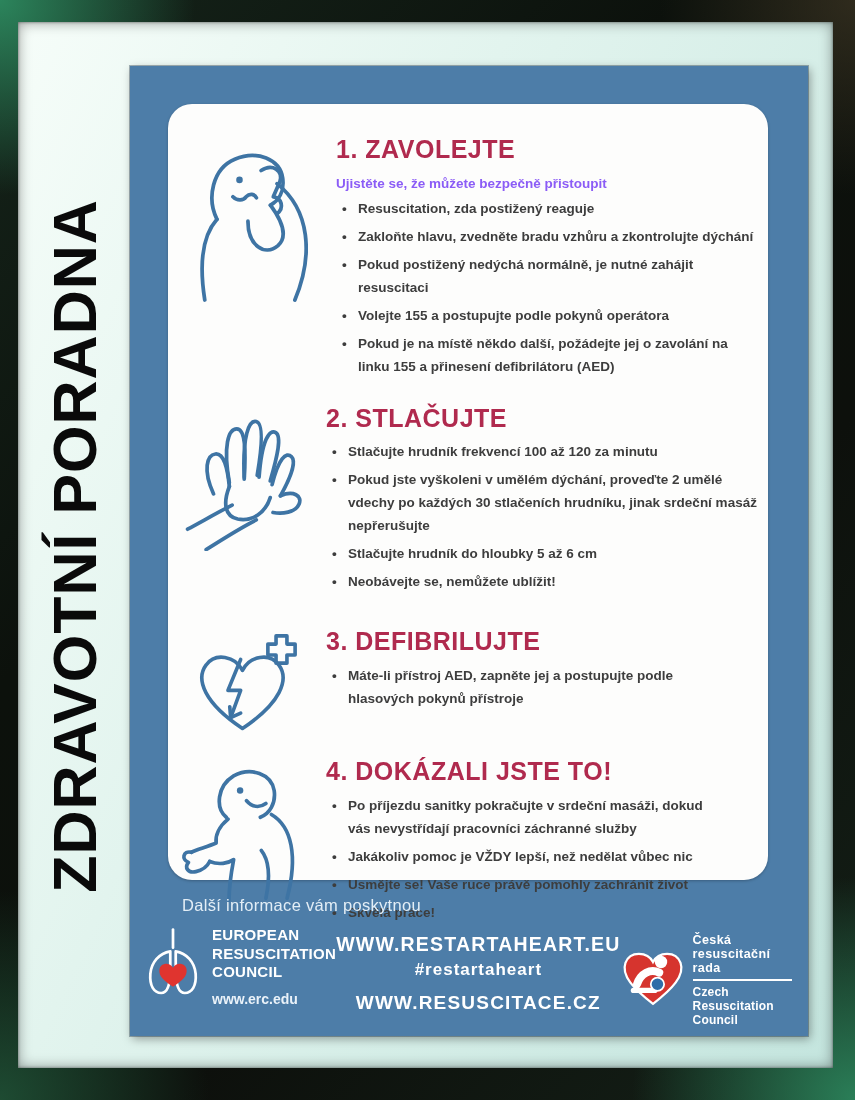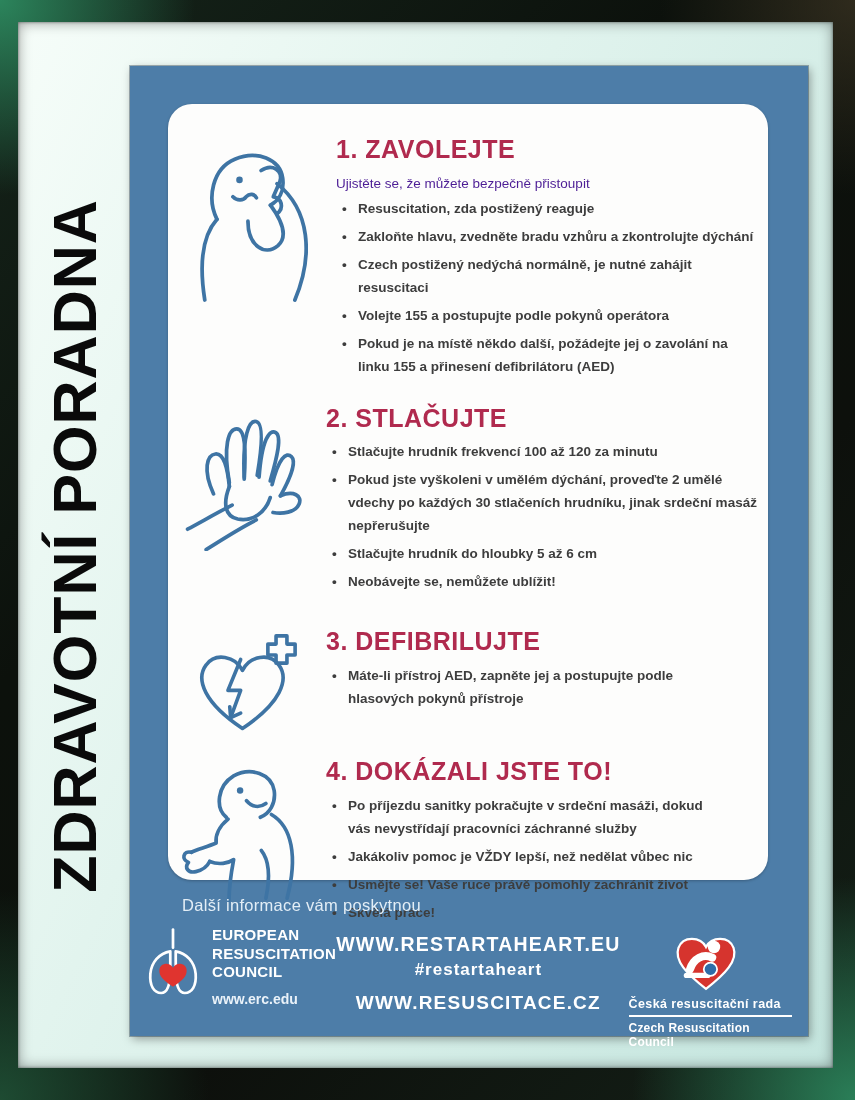--- a/index.html
+++ b/index.html
@@ -48,21 +48,21 @@
   .sec2{margin-top:22px;}
   .sec3{margin-top:30px;}
   .sec4{margin-top:12px;}
   .icon-col{width:158px;flex:0 0 158px;display:flex;justify-content:center;padding-top:4px;}
   .text-col{width:432px;padding-right:10px;}
   .sec-title{
     font-size:25px;font-weight:700;letter-spacing:.5px;color:#b02a4e;
     margin:0 0 8px 0;line-height:1.1;
   }
   .sec-intro{
-    font-size:13.5px;font-weight:400;color:#4c1d95;line-height:23px;margin:0 0 2px 0;
+    font-size:13.5px;font-weight:700;color:#8b5cf6;line-height:23px;margin:0 0 2px 0;
   }
   ul.bullets{list-style:none;margin:2px 0 0 0;padding:0;}
   ul.bullets li{
     position:relative;padding-left:22px;margin-bottom:5px;
     font-size:13.5px;font-weight:700;color:#3d3d3d;line-height:23px;
   }
   ul.bullets li::before{
     content:"•";position:absolute;left:6px;top:0;color:#3d3d3d;
   }
   .icon svg{display:block;}
@@ -79,21 +79,21 @@
     padding:0 16px 0 14px;
   }
   .erc{display:flex;align-items:flex-end;}
   .erc-text{margin-left:10px;color:#ffffff;}
   .erc-name{font-size:15px;font-weight:700;line-height:1.25;letter-spacing:.3px;}
   .erc-url{font-size:14px;font-weight:700;color:#eaf2f9;margin-top:9px;}
   .center-links{text-align:center;color:#ffffff;margin-top:8px;flex:1;}
   .link-main{font-size:19.5px;font-weight:700;letter-spacing:1.2px;}
   .link-tag{font-size:17px;font-weight:700;letter-spacing:1px;margin-top:4px;}
   .link-cz{font-size:19px;font-weight:700;letter-spacing:1.2px;margin-top:12px;}
-  .crc{display:flex;align-items:center;margin-top:8px;flex-direction:column;}
+  .crc{display:flex;align-items:center;margin-top:8px;}
   .crc-text{margin-left:8px;color:#ffffff;}
   .crc-line1{font-size:12.5px;font-weight:700;letter-spacing:.4px;}
   .crc-sep{height:2px;background:#ffffff;margin:4px 0;}
   .crc-line2{font-size:12px;font-weight:700;letter-spacing:.2px;}
 </style>
 </head>
 <body>
 
 <div class="frame"></div>
 <div class="matte"></div>
@@ -114,21 +114,21 @@
           <path d="M116,166 C136,118 132,70 97,42"></path>
           <path d="M66,82 C66,108 84,120 98,108 C108,99 104,84 90,65"></path>
         </svg>
       </div>
       <div class="text-col">
         <h2 class="sec-title">1. ZAVOLEJTE</h2>
         <p class="sec-intro">Ujistěte se, že můžete bezpečně přistoupit</p>
         <ul class="bullets">
           <li>Resuscitation, zda postižený reaguje</li>
           <li>Zakloňte hlavu, zvedněte bradu vzhůru a zkontrolujte dýchání</li>
-          <li>Czech postižený nedýchá normálně, je nutné zahájit resuscitaci</li>
+          <li>Pokud postižený nedýchá normálně, je nutné zahájit resuscitaci</li>
           <li>Volejte 155 a postupujte podle pokynů operátora</li>
           <li>Pokud je na místě někdo další, požádejte jej o zavolání na linku 155 a přinesení defibrilátoru (AED)</li>
         </ul>
       </div>
     </div>
 
     <div class="section sec2">
       <div class="icon-col icon">
         <svg width="130" height="142" viewBox="0 0 140 150" aria-hidden="true">
           <path d="M34,90 C22,64 27,48 36,47 C45,46 49,62 51,82"></path>

